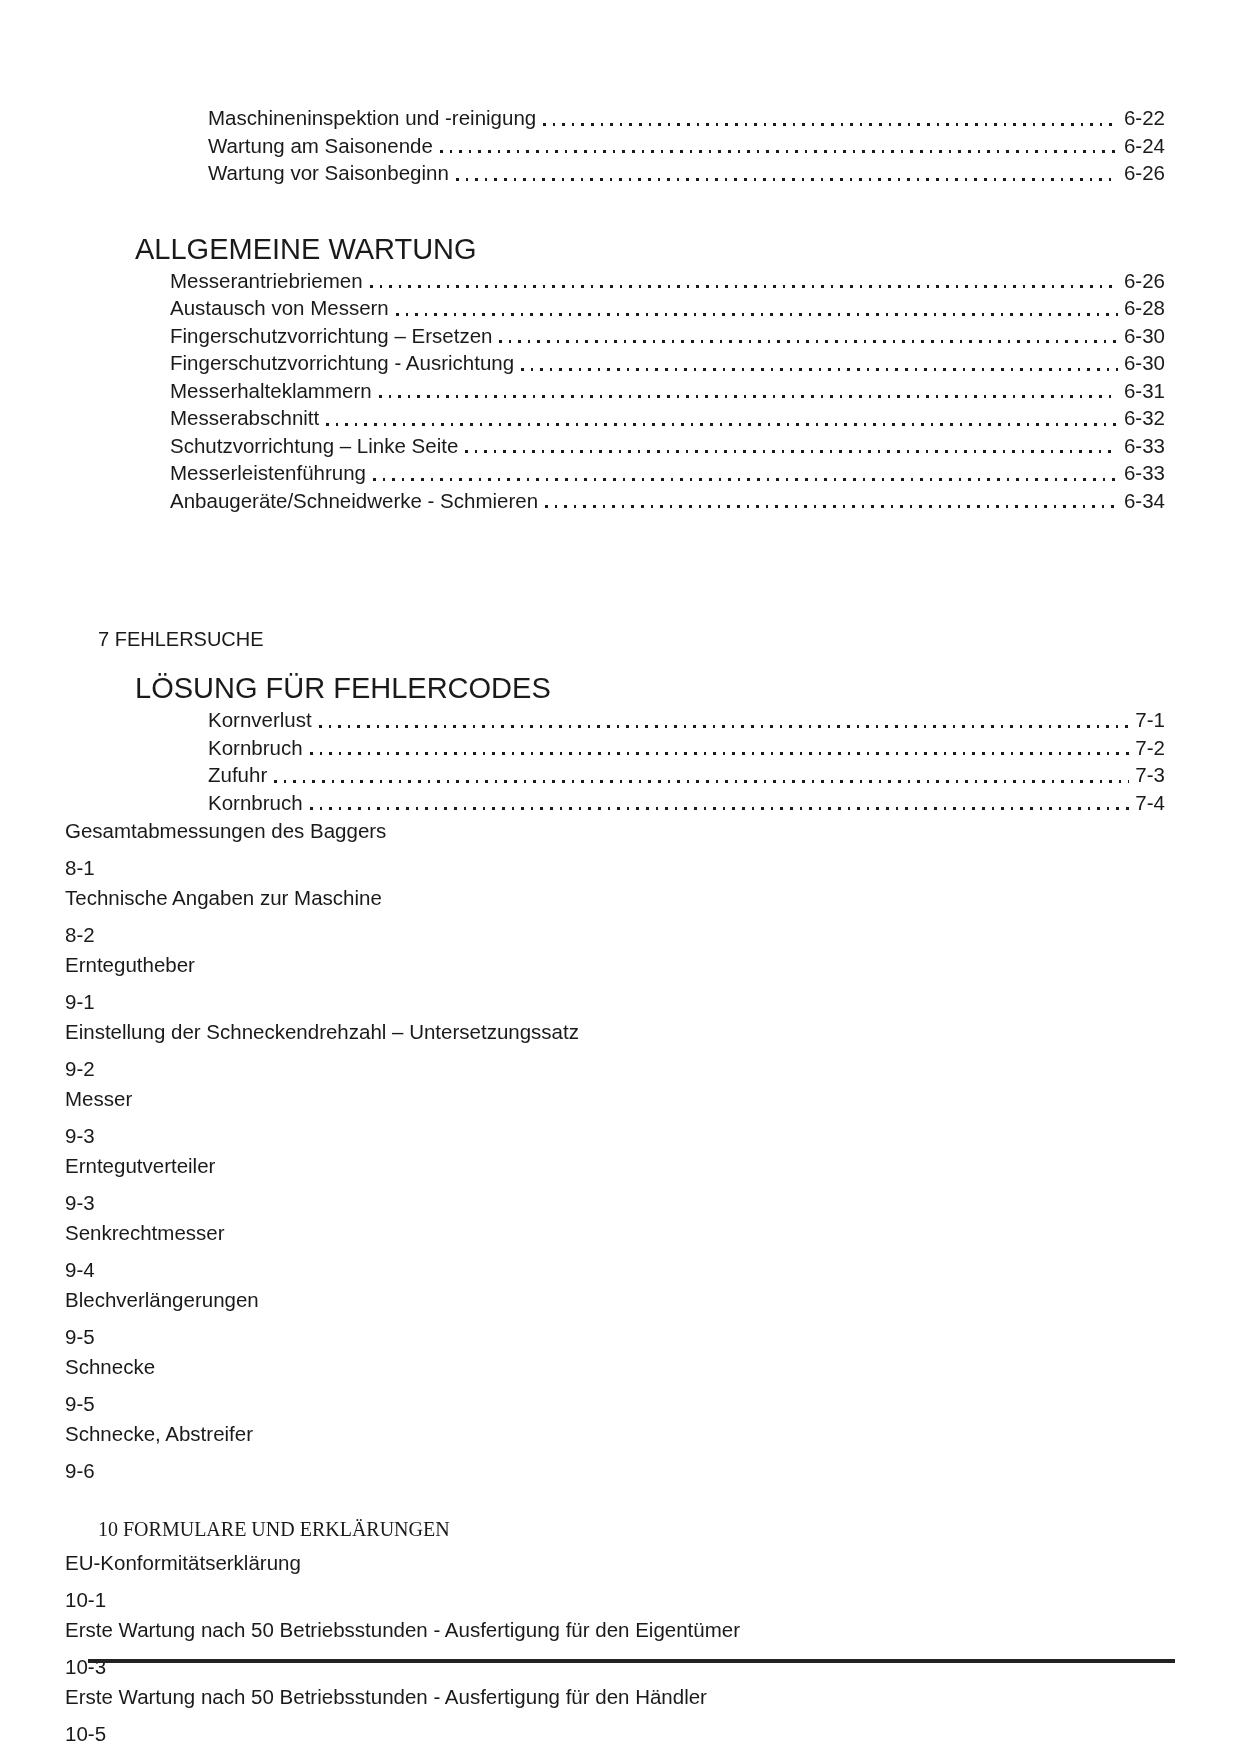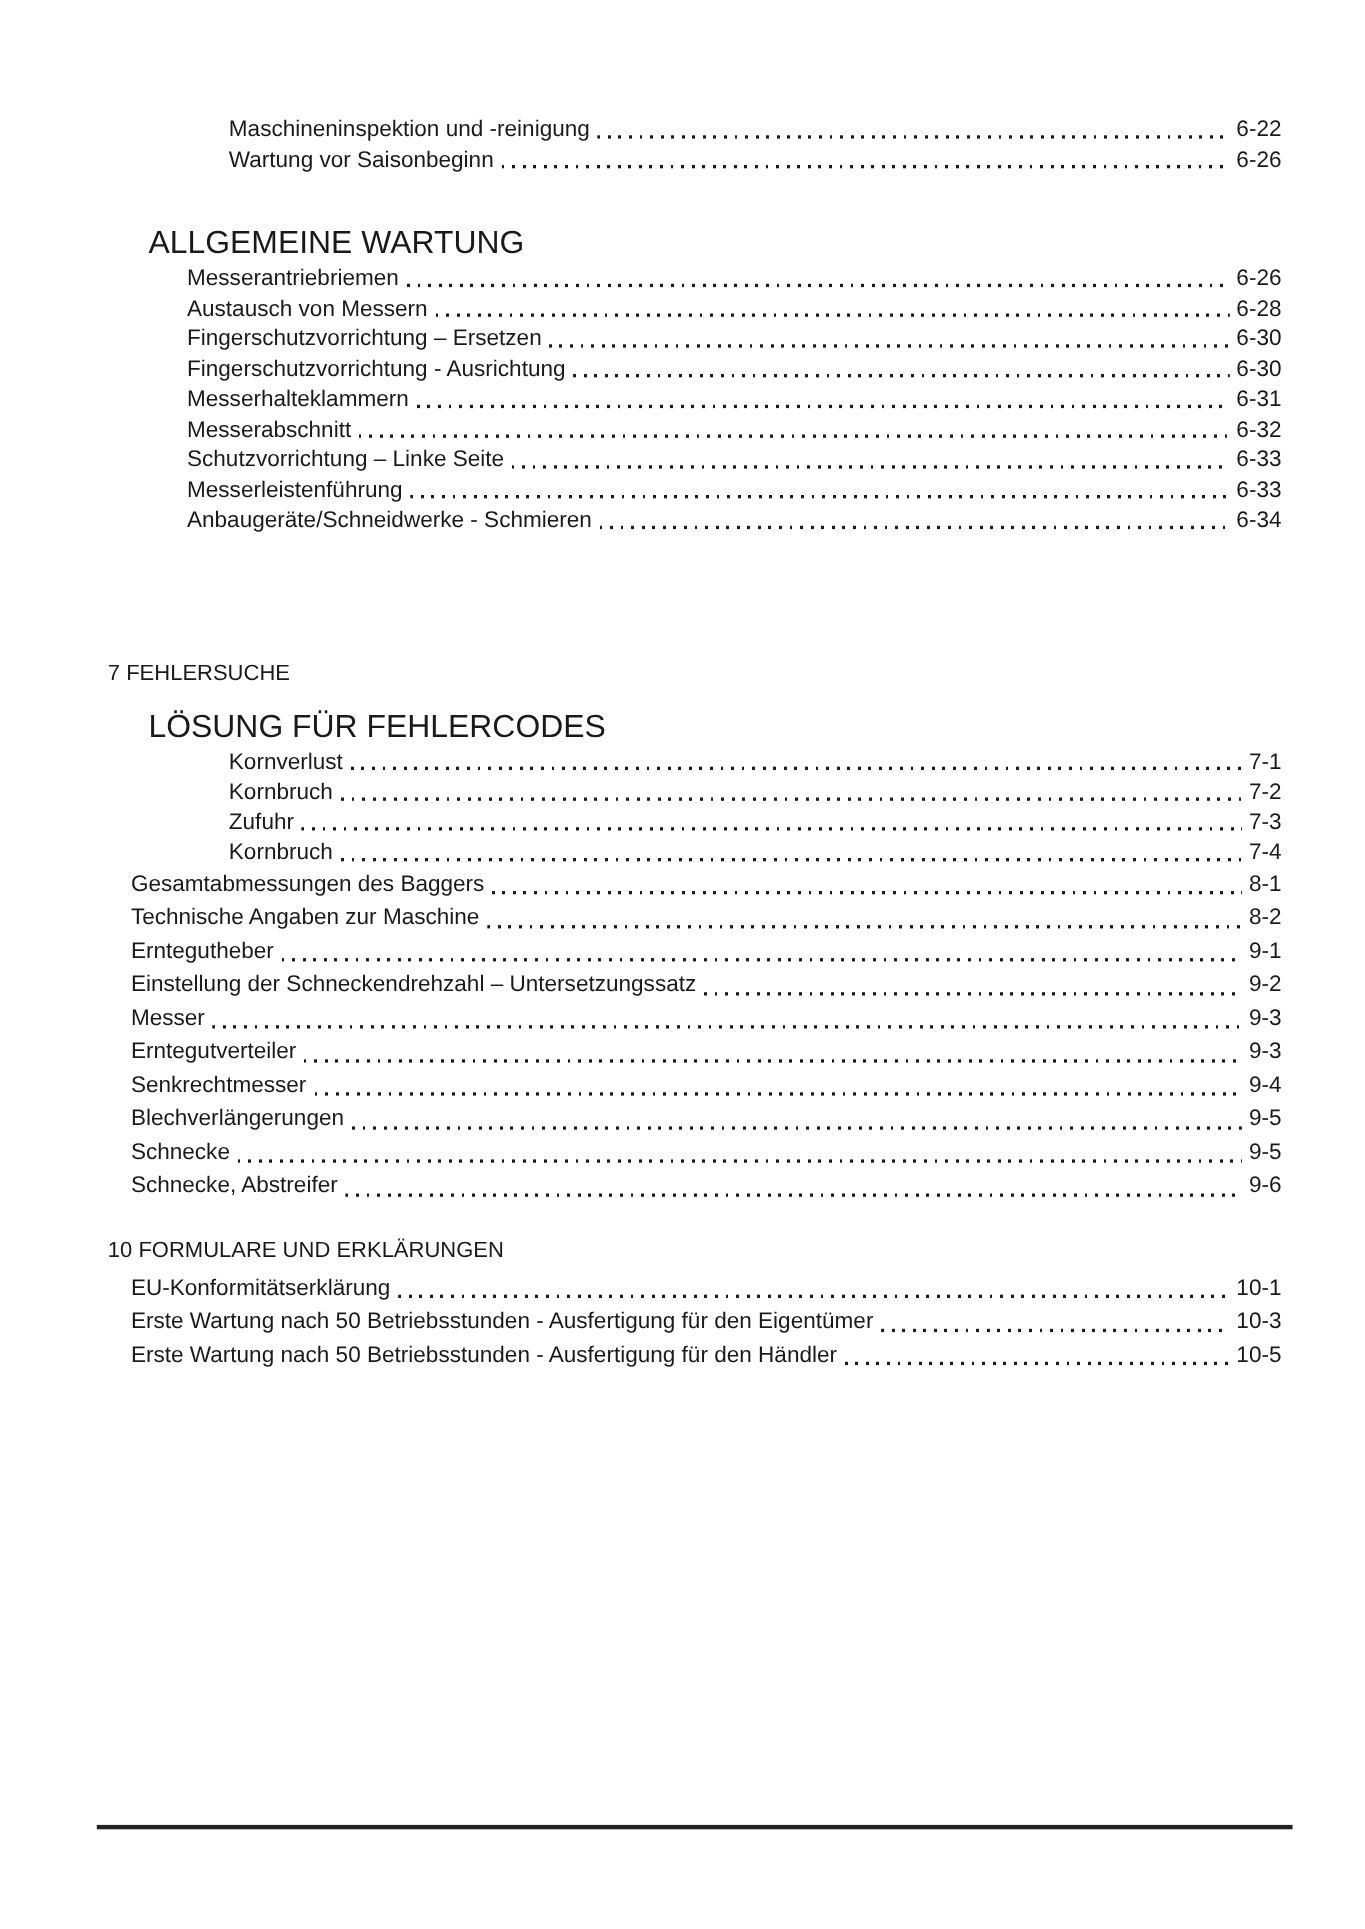--- a/index.html
+++ b/index.html
@@ -36,39 +36,39 @@
     white-space: nowrap;
   }
   .entries { }
   .row {
     display: flex;
     align-items: baseline;
     font-size: 20.5px;
     line-height: 27.5px;
     padding-right: 76px;
   }
-  .lv1 { margin-left: 119px; line-height: 30.5px; }
+  .lv1 { margin-left: 65px; line-height: 30.5px; flex-direction: column; }
   .lv2 { margin-left: 170px; }
   .lv3 { margin-left: 208px; }
   .title { white-space: nowrap; }
   .leader {
     flex: 1;
     align-self: flex-end;
     height: 2.6px;
     margin: 0 6px 6px 7px;
     background-image: repeating-linear-gradient(
       to right,
       #1b1b1b 0, #1b1b1b 2.6px,
       transparent 2.6px, transparent 9.6px);
     background-repeat: repeat-x;
   }
   .pagenum { white-space: nowrap; }
   
   .gap-xs { margin-top: 12px; }
-  .gap-sm { margin-top: 24px; }
+  .gap-sm { margin-top: 24px; font-family: Liberation Serif, serif; }
   .gap-md { margin-top: 44px; }
   .gap-lg { margin-top: 63px; }
   .gap-xl { margin-top: 106px; }
   .footer-rule {
     position: absolute;
     left: 88px;
     right: 66px;
     top: 1659px;
     height: 3.5px;
     background: #222222;
@@ -78,20 +78,25 @@
 <body>
 
 <div class="toc">
     <div class="entries">
       <div class="row lv3">
         <span class="title">Maschineninspektion und -reinigung</span>
         <span class="leader"></span>
         <span class="pagenum">6-22</span>
       </div>
       <div class="row lv3">
+        <span class="title">Wartung am Saisonende</span>
+        <span class="leader"></span>
+        <span class="pagenum">6-24</span>
+      </div>
+      <div class="row lv3">
         <span class="title">Wartung vor Saisonbeginn</span>
         <span class="leader"></span>
         <span class="pagenum">6-26</span>
       </div>
     </div>
     <div class="section gap-md">ALLGEMEINE WARTUNG</div>
     <div class="entries">
       <div class="row lv2">
         <span class="title">Messerantriebriemen</span>
         <span class="leader"></span>

